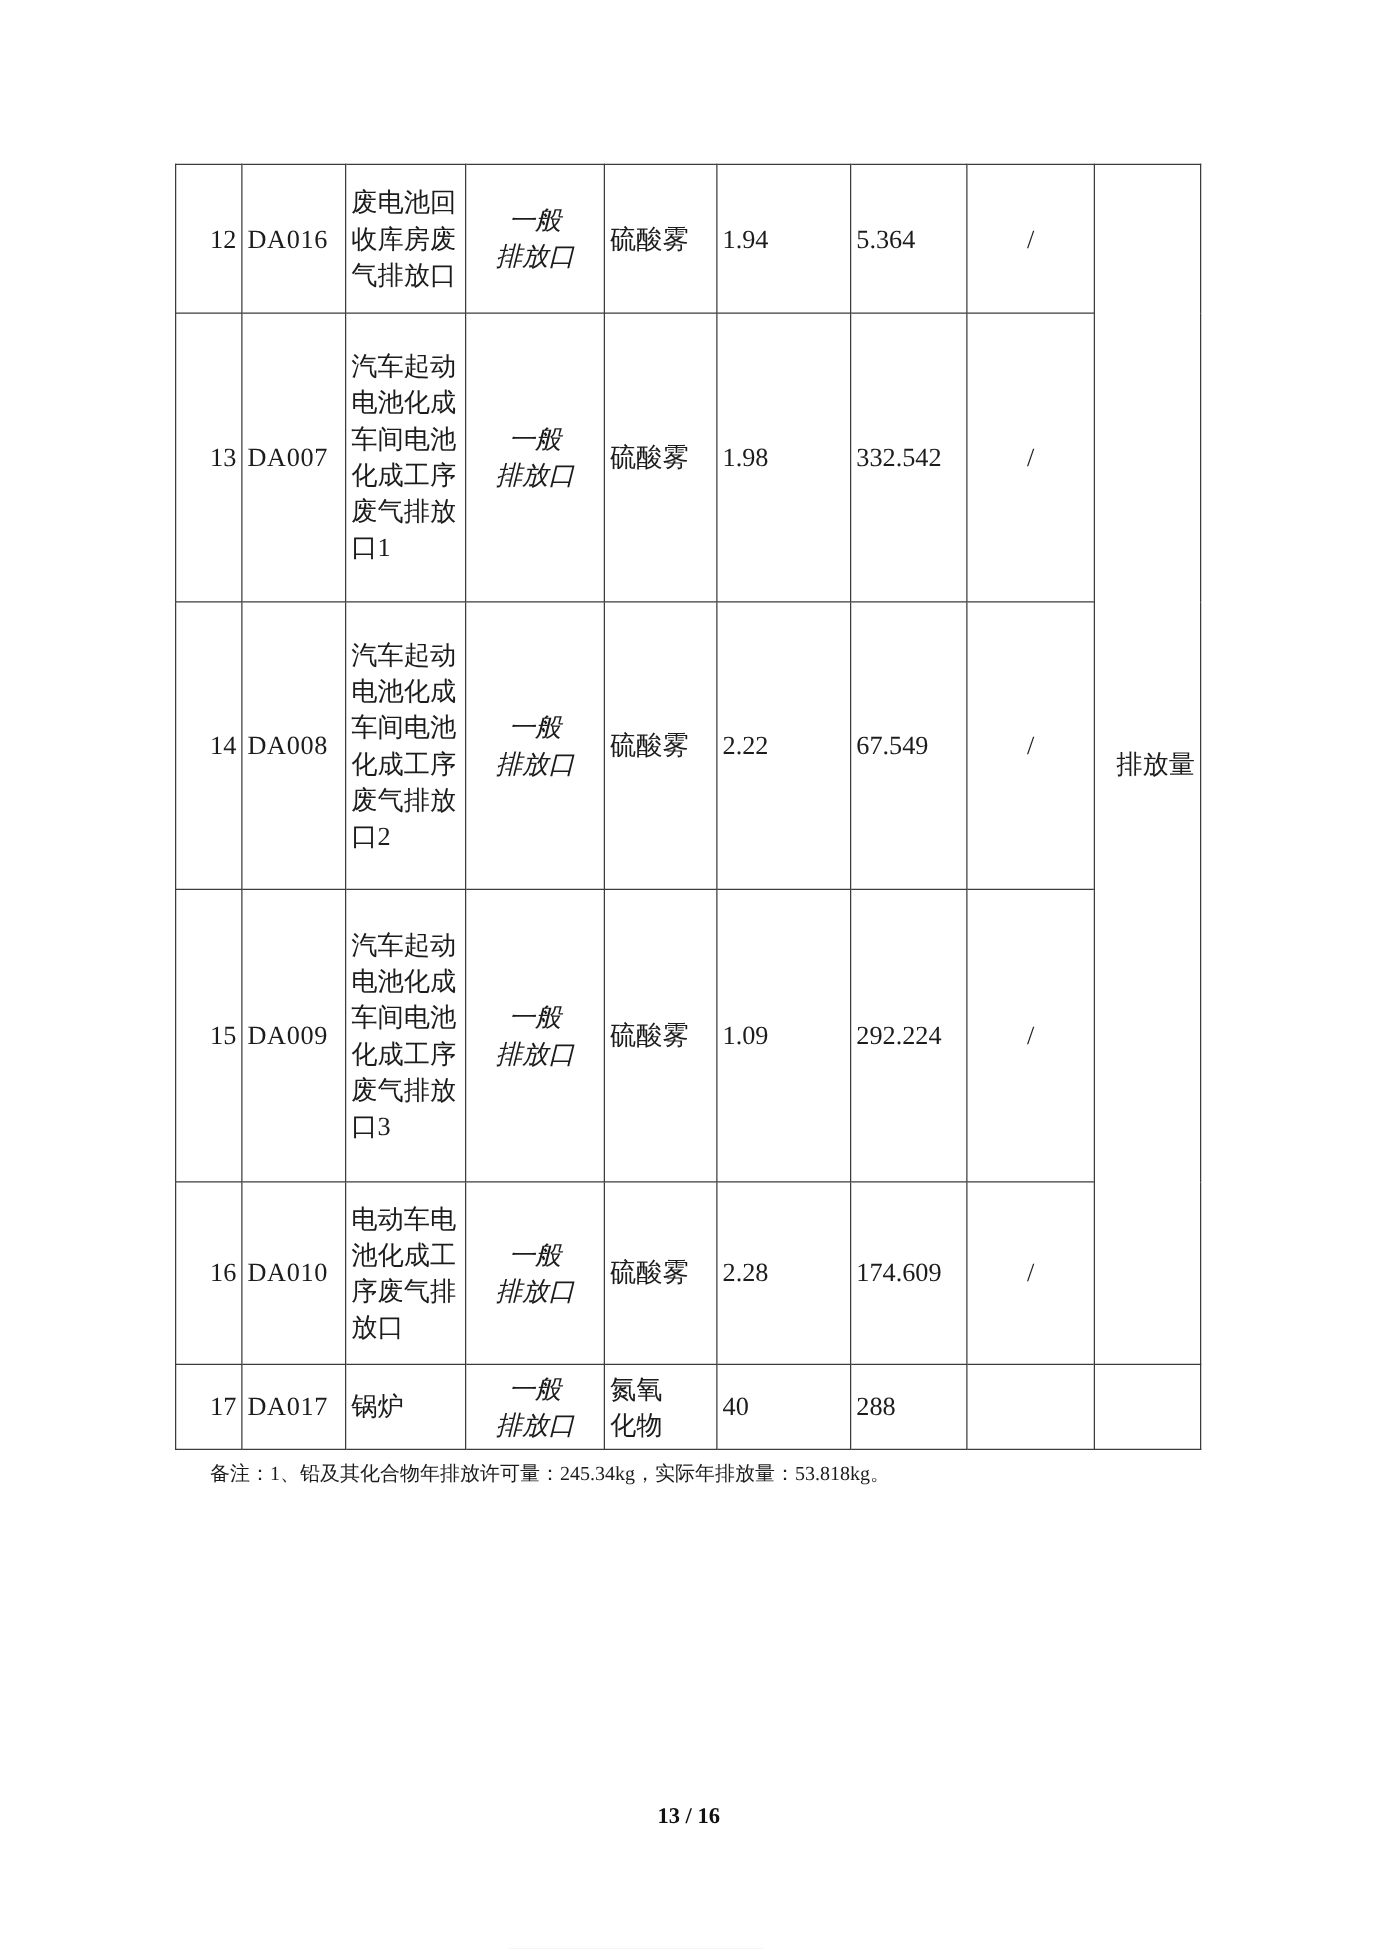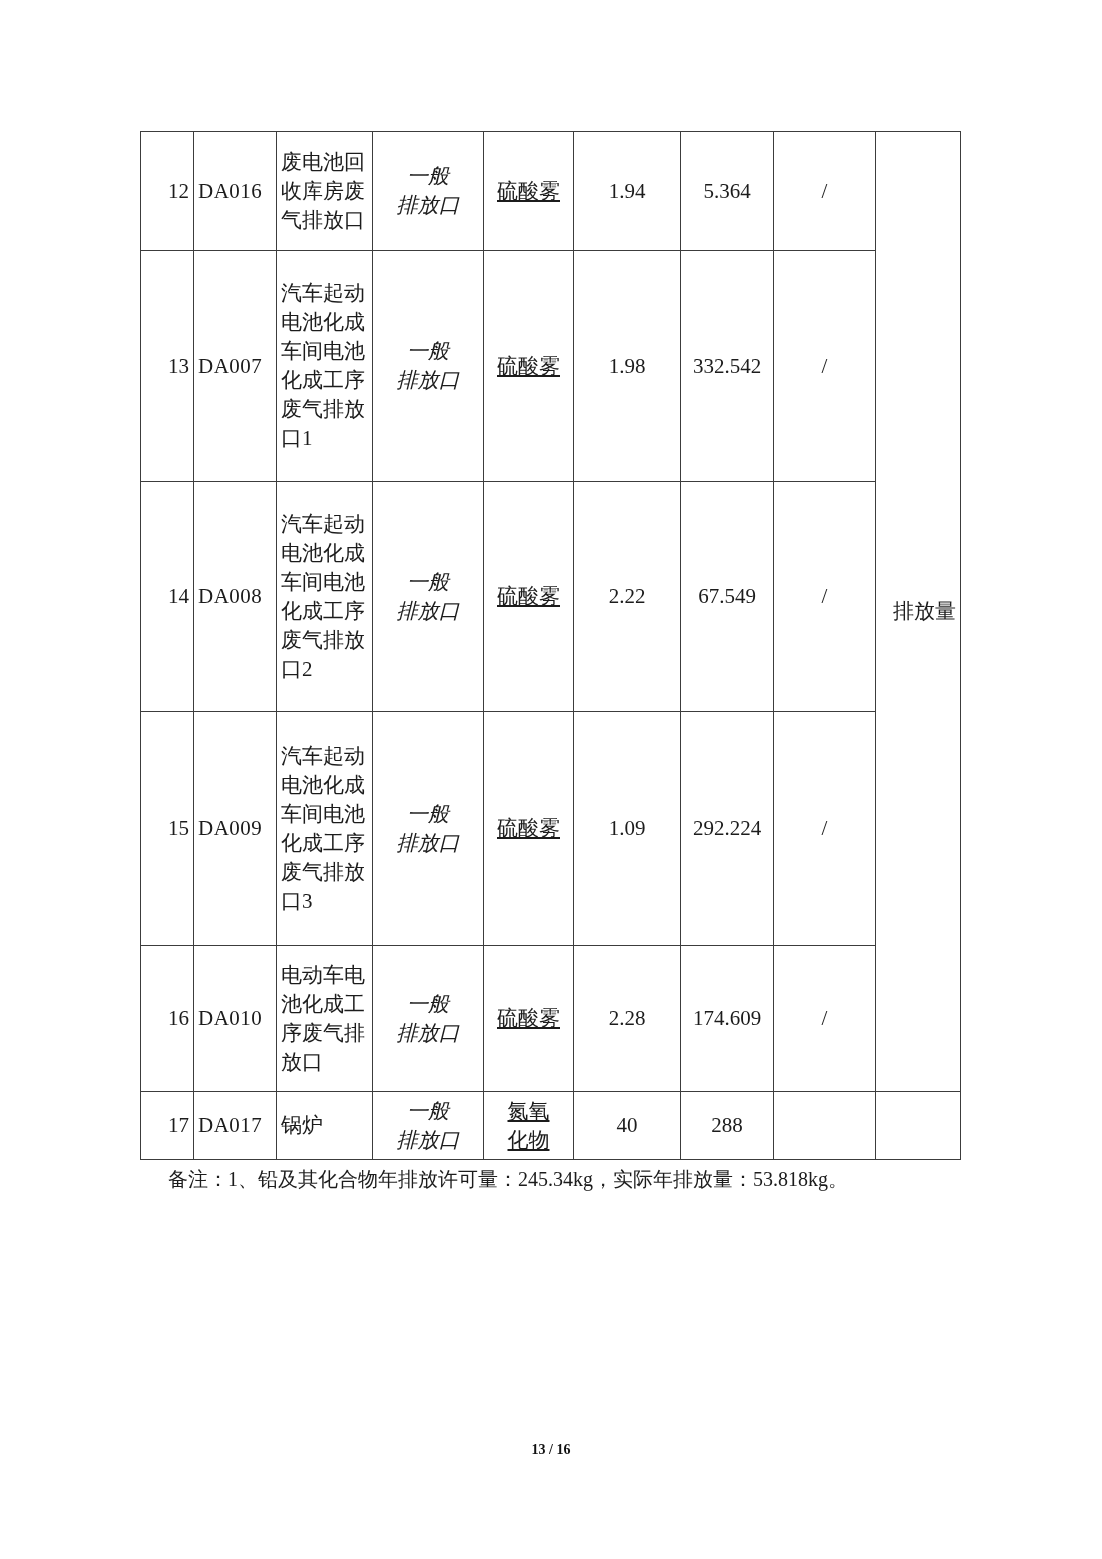--- a/index.html
+++ b/index.html
@@ -24,34 +24,34 @@
     font-size:21px;
     line-height:29px;
     vertical-align:middle;
     padding:2px 4px;
     overflow:hidden;
   }
   td.c-no    { text-align:right; }
   td.c-code  { text-align:left; letter-spacing:0.5px; }
   td.c-name  { text-align:left; padding:2px 8px; word-break:break-all;font-family:Liberation Serif, serif; }
   td.c-type  { text-align:center; white-space:pre-line;font-style:italic; }
-  td.c-poll  { text-align:center; white-space:pre-line;text-decoration:underline; }
-  td.c-val   { text-align:center; padding-left:9px; }
+  td.c-poll  { text-align:left; white-space:pre-line; }
+  td.c-val   { text-align:left; padding-left:9px; }
   td.c-slash { text-align:center; }
   td.c-emis  { vertical-align:top; text-align:right; padding-top:2px; }
   .notes {
     position:absolute; left:168px; top:1163px; width:800px;
-    font-size:20px; line-height:33px;
+    font-size:16px; line-height:33px;
   }
   .note-line { white-space:nowrap; }
   .note-line.indent { padding-left:63px; }
   .page-num {
     position:absolute; left:0; top:1442px; width:100%;
     text-align:center;
-    font-size:14px; font-weight:bold;
+    font-size:18px; font-weight:bold;
     color:#111;
   }
 </style>
 </head>
 <body>
 
 <div class="page">
 
   <table class="permit">
     <colgroup>

